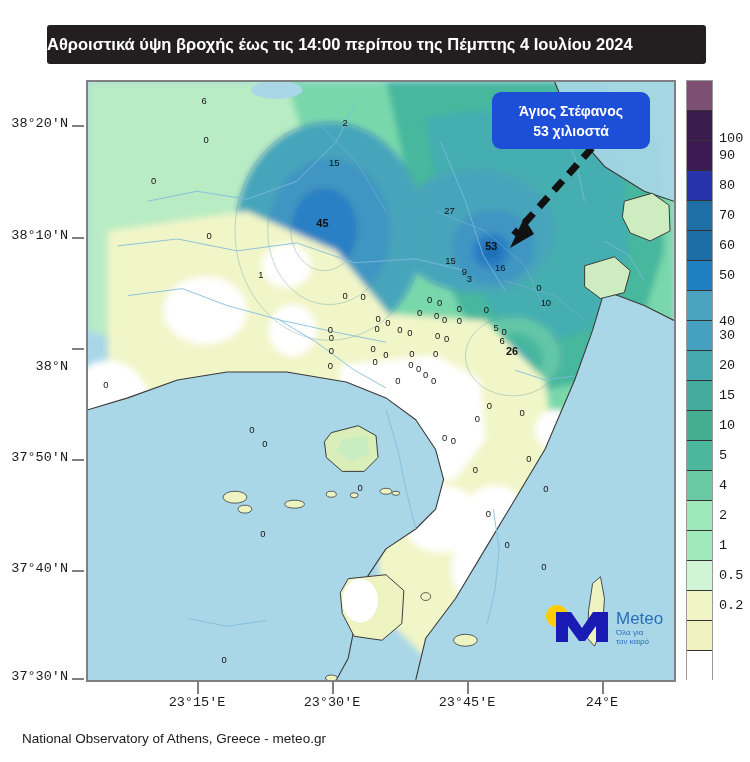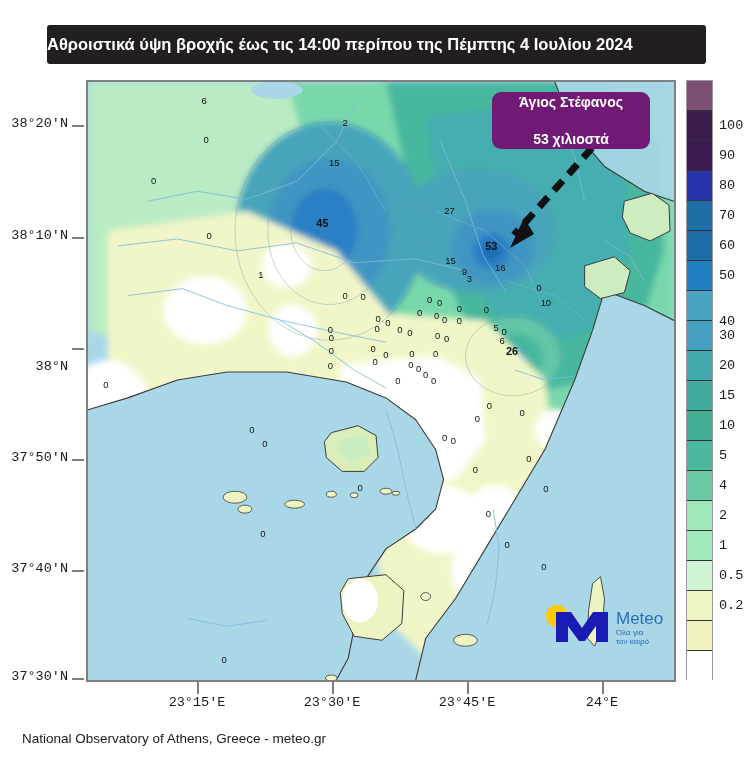--- a/index.html
+++ b/index.html
@@ -85,26 +85,26 @@
     background: #808080;
   }
 
   
   #callout {
     position: absolute;
     left: 492px;
     top: 92px;
     width: 158px;
     height: 57px;
-    background: #701a75;
+    background: #1d4ed8;
     border-radius: 9px;
     display: flex;
     flex-direction: column;
     align-items: center;
-    justify-content: space-between;
+    justify-content: center;
     z-index: 20;
   }
   #callout .line {
     color: #ffffff;
     font-size: 14px;
     font-weight: bold;
     line-height: 20px;
     white-space: nowrap;
   }
   #callout-arrow {
@@ -472,21 +472,21 @@
 <div class="ytick-mark" style="top: 570px;"></div>
 <div class="ytick-mark" style="top: 678px;"></div>
 <div class="xtick-label" style="left: 197px;">23°15'E</div>
 <div class="xtick-mark" style="left: 197px;"></div>
 <div class="xtick-label" style="left: 332px;">23°30'E</div>
 <div class="xtick-mark" style="left: 332px;"></div>
 <div class="xtick-label" style="left: 467px;">23°45'E</div>
 <div class="xtick-mark" style="left: 467px;"></div>
 <div class="xtick-label" style="left: 602px;">24°E</div>
 <div class="xtick-mark" style="left: 602px;"></div>
-<div class="cb-tick-label" style="top: 125px;">100</div>
+<div class="cb-tick-label" style="top: 138px;">100</div>
 <div class="cb-tick-label" style="top: 155px;">90</div>
 <div class="cb-tick-label" style="top: 185px;">80</div>
 <div class="cb-tick-label" style="top: 215px;">70</div>
 <div class="cb-tick-label" style="top: 245px;">60</div>
 <div class="cb-tick-label" style="top: 275px;">50</div>
 <div class="cb-tick-label" style="top: 301px; margin-top: 20px;">40</div>
 <div class="cb-tick-label" style="top: 335px;">30</div>
 <div class="cb-tick-label" style="top: 365px;">20</div>
 <div class="cb-tick-label" style="top: 395px;">15</div>
 <div class="cb-tick-label" style="top: 425px;">10</div>

